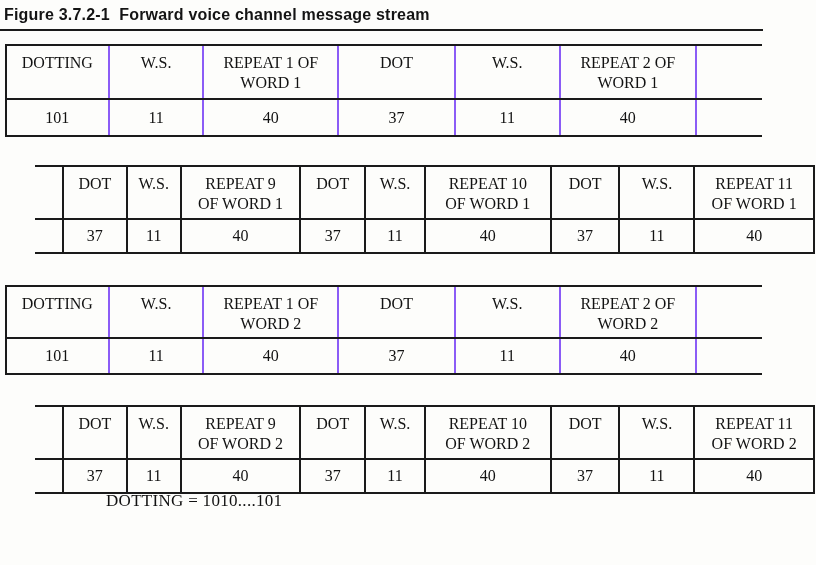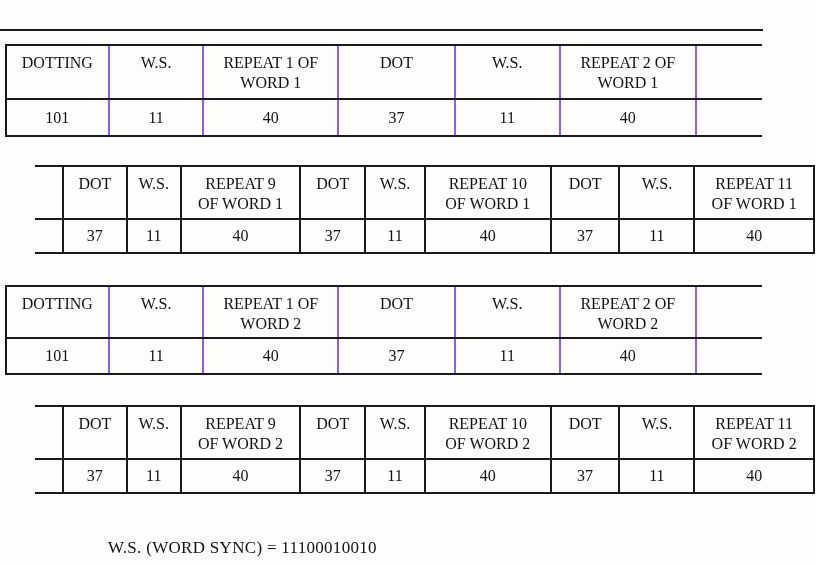--- a/index.html
+++ b/index.html
@@ -63,20 +63,21 @@
     font-size: 17px;
     letter-spacing: 0.3px;
     color: #121212;
     white-space: pre;
   }
 </style>
 </head>
 <body>
 
 <div class="page">
+  <div class="fig-title">Figure 3.7.2-1  Forward voice channel message stream</div>
   <div class="title-rule"></div>
 
   <div>
       <div class="msg-table t-open-right" style="left: 5px; top: 44px; width: 757px;">
         <div class="trow thead" style="height: 54px;">
           <div class="tcell" style="flex: 0 1 103px;">DOTTING</div>
           <div class="tcell" style="flex: 0 1 95px;">W.S.</div>
           <div class="tcell" style="flex: 0 1 135px;">REPEAT 1 OF
 WORD 1</div>
           <div class="tcell" style="flex: 0 1 117px;">DOT</div>
@@ -170,14 +171,14 @@
           <div class="tcell" style="flex: 0 1 65px;">37</div>
           <div class="tcell" style="flex: 0 1 60px;">11</div>
           <div class="tcell" style="flex: 0 1 126px;">40</div>
           <div class="tcell" style="flex: 0 1 69px;">37</div>
           <div class="tcell" style="flex: 0 1 75px;">11</div>
           <div class="tcell" style="flex: 0 1 120px;">40</div>
         </div>
       </div>
     </div>
 
-  <div class="legend-line" style="left:108px; top:538px;">W.S. (WORD SYNC) = 11100010010</div>
+  <div class="legend-line" style="left:106px; top:491px;">DOTTING = 1010....101</div>
 </div>
 
 </body></html>

